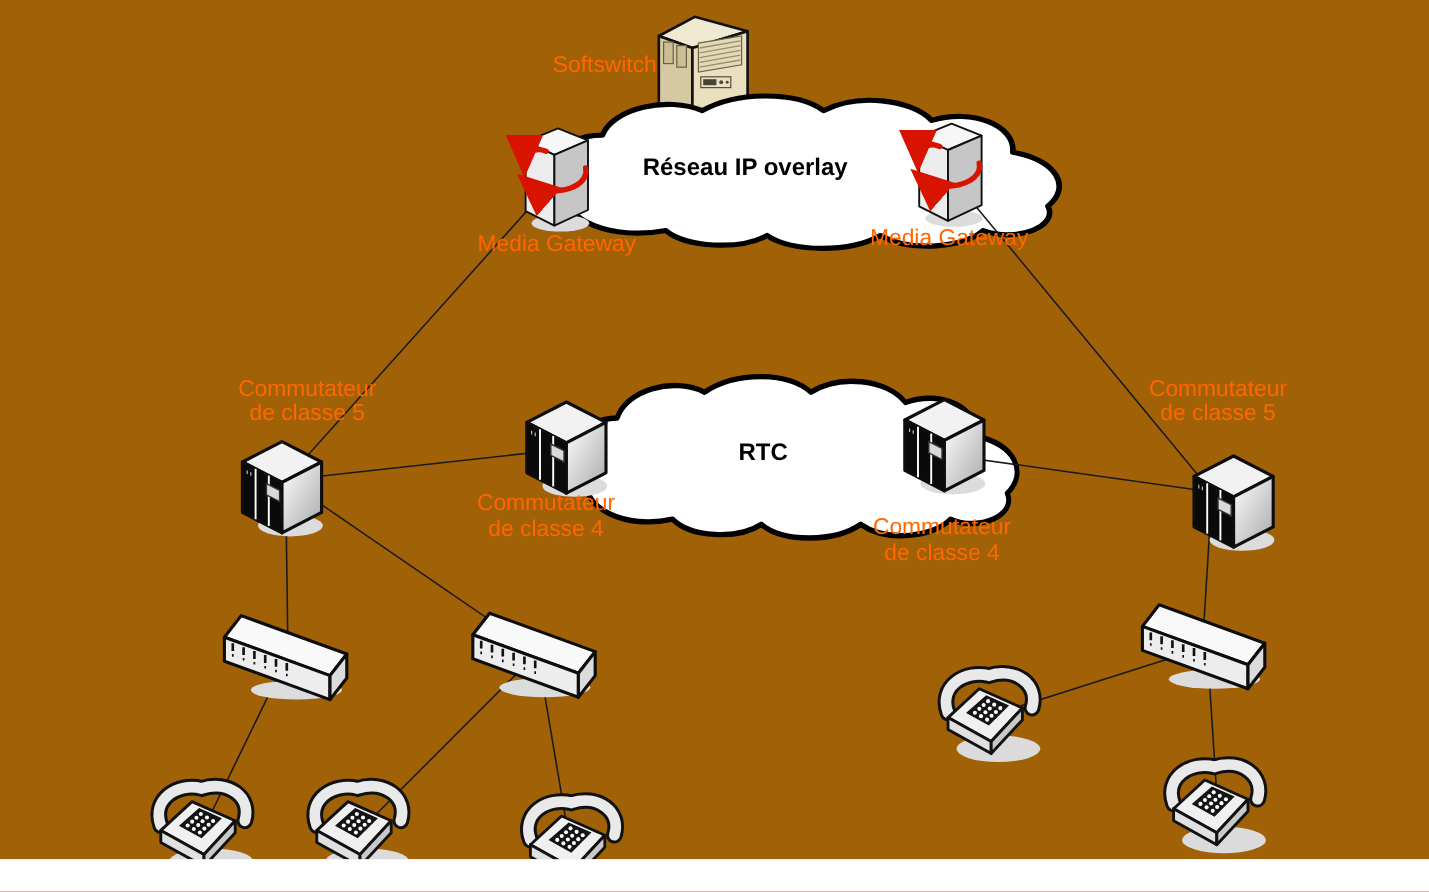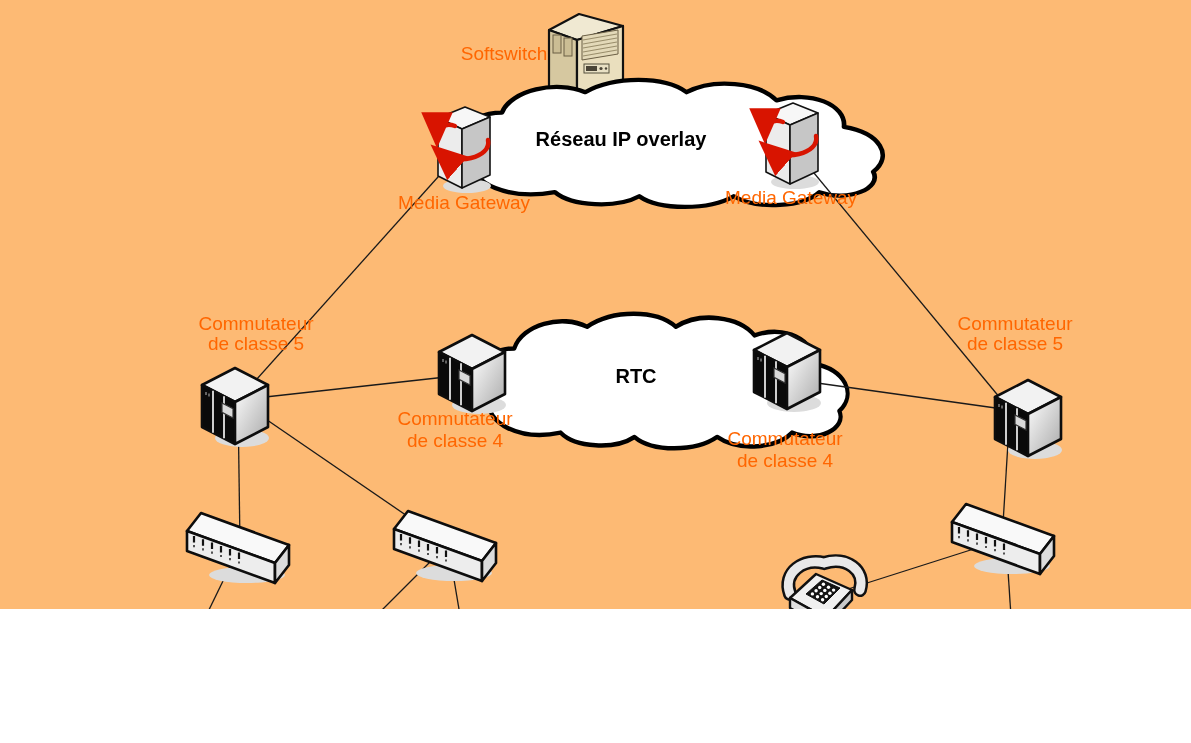--- a/index.html
+++ b/index.html
@@ -1,16 +1,16 @@
 <!DOCTYPE html>
 <html><head>
 <meta charset="utf-8">
 <style>
   html,body{margin:0;padding:0;background:#fff;}
-  .stage{position:relative;width:1191px;height:609px;background:#fdba74;overflow:hidden;text-align:right;}
+  .stage{position:relative;width:1191px;height:716px;background:#a16207;overflow:hidden;text-align:right;}
   svg{display:block;}
   text{font-family:"Liberation Sans",sans-serif;}
   .lbl-orange{font-size:19px;font-weight:400;}
   .lbl-cloud{font-size:20px;font-weight:700;}
   .edge{stroke:#1a1a1a;stroke-width:1.3;}
 </style>
 </head>
 <body>
 
 <div class="stage">

